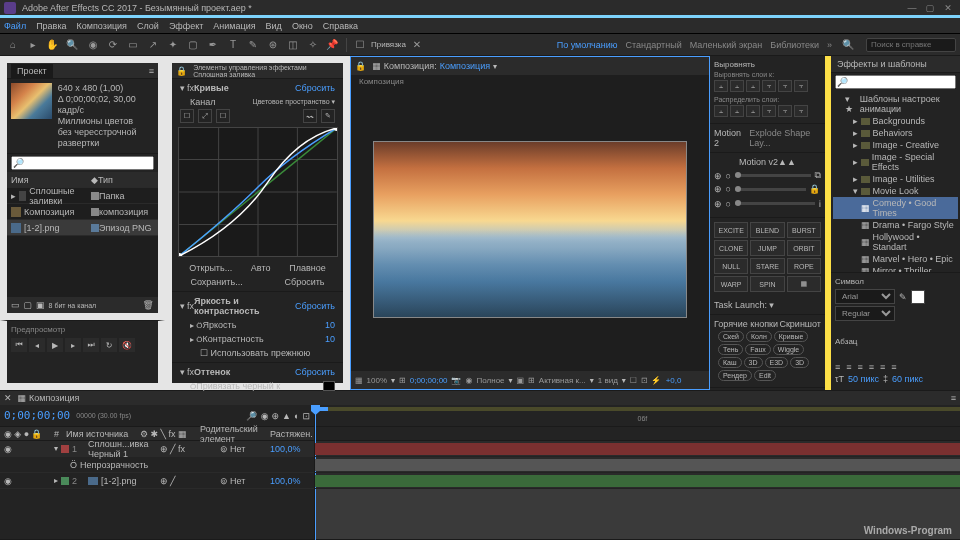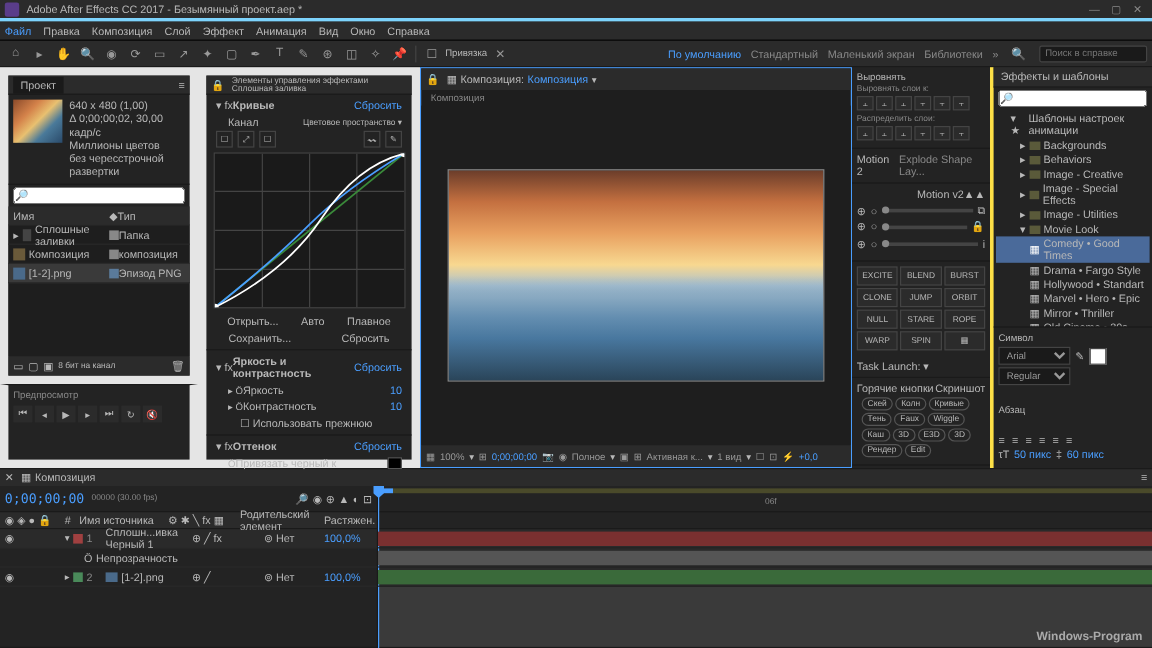--- a/index.html
+++ b/index.html
@@ -65,21 +65,21 @@
 .align-row{display:flex;gap:2px;margin:2px 0}
 .abtn{width:14px;height:12px;border:1px solid #444;background:#2b2b2b;font-size:7px;display:flex;align-items:center;justify-content:center}
 .motion-sec{padding:4px;border-bottom:1px solid #1a1a1a}
 .slider-row{display:flex;align-items:center;gap:4px;margin:3px 0}
 .slider-row .track{flex:1;height:3px;background:#444;position:relative}
 .slider-row .thumb{position:absolute;left:0;width:6px;height:6px;background:#888;border-radius:50%;top:-2px}
 .icon-grid{display:grid;grid-template-columns:repeat(3,1fr);gap:2px;padding:4px}
 .igbtn{height:16px;border:1px solid #444;background:#2b2b2b;font-size:7px;display:flex;align-items:center;justify-content:center}
 .btn-row{display:flex;flex-wrap:wrap;gap:2px;padding:2px 4px}
 .pill{padding:1px 4px;border:1px solid #555;border-radius:6px;font-size:7px}
-.far-right{width:135px;display:flex;flex-direction:column;background:#232323;border-left:3px solid #fde047}
+.far-right{width:135px;display:flex;flex-direction:column;background:#232323;border-left:6px solid #fde047}
 .fxlib-head{padding:3px 6px;font-size:9px;background:#2b2b2b;border-bottom:1px solid #1a1a1a}
 .tree{padding:2px;font-size:8px;overflow:hidden}
 .tree-item{padding:1px 2px 1px 12px;display:flex;align-items:center;gap:3px}
 .tree-item.l2{padding-left:20px}
 .tree-item.l3{padding-left:28px}
 .tree-item.sel{background:#4a6a9a;color:#fff}
 .tree-item .fi{width:9px;height:7px;background:#5a5a3a;display:inline-block}
 .char-panel{border-top:1px solid #1a1a1a;padding:4px}
 .char-row{display:flex;gap:4px;margin:2px 0;align-items:center}
 .char-row select,.char-row input{background:#1a1a1a;border:1px solid #444;color:#999;font-size:8px;padding:1px 2px;width:60px}
@@ -359,21 +359,21 @@
           <div class="abtn">⫟</div>
           <div class="abtn">⫟</div>
           <div class="abtn">⫟</div>
       </div>
     </div>
     <div class="align-sec" style="display:flex;gap:6px;font-size:8px">
       <span>Motion 2</span>
       <span style="color:#888">Explode Shape Lay...</span>
     </div>
     <div class="motion-sec">
-      <div style="display:flex;justify-content:flex-end;font-size:8px">
+      <div style="display:flex;justify-content:center;font-size:8px">
           <span>Motion v2</span>
           <span>▲▲</span>
         </div>
       <div class="slider-row">
           <span>⊕</span>
           <span>○</span>
           <div class="track">
             <div class="thumb"></div>
           </div>
           <span>⧉</span>

